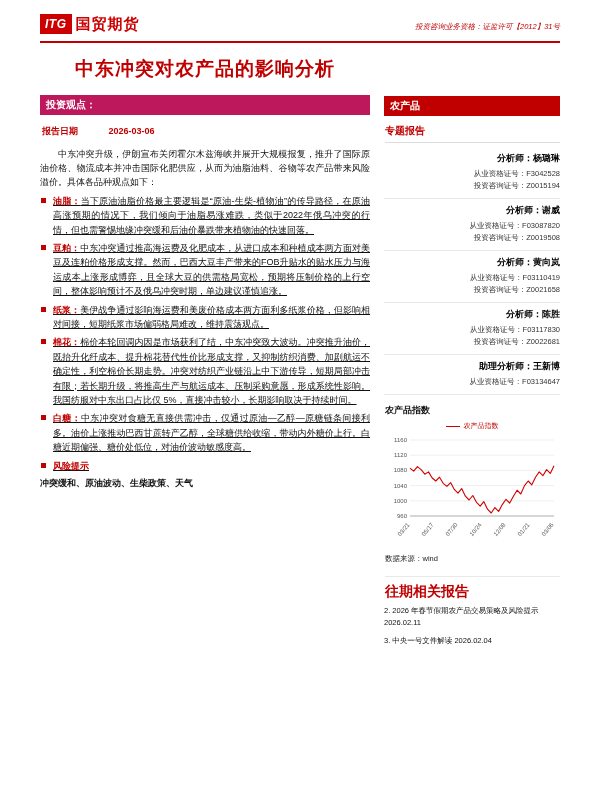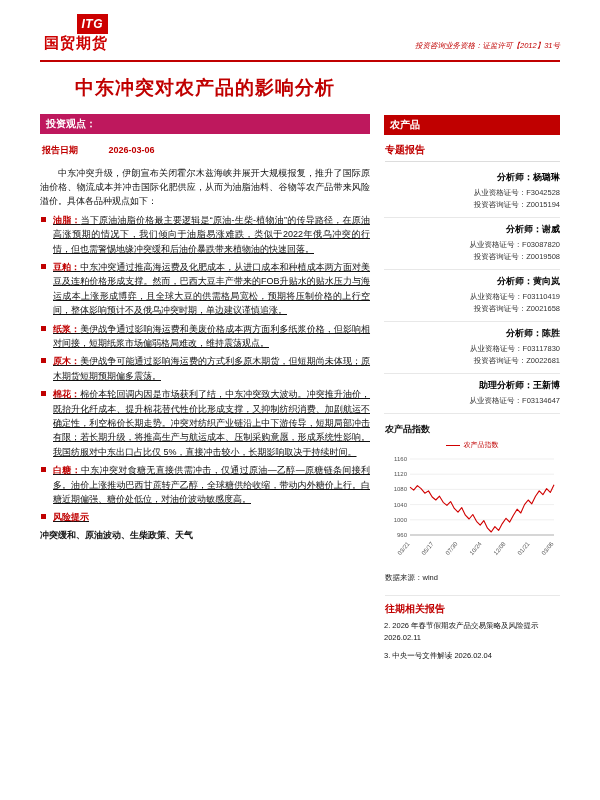--- a/index.html
+++ b/index.html
@@ -2,21 +2,21 @@
 <html lang="zh"><head>
 <meta charset="utf-8">
 <style>
   * { margin:0; padding:0; box-sizing:border-box; }
   html,body { background:#fff; }
   body { font-family:"Liberation Sans","DejaVu Sans",sans-serif; color:#111; }
   .page { width:600px; height:800px; background:#fff; padding:14px 40px 20px 40px; overflow:hidden; position:relative; }
 
   
   .hdr { display:flex; justify-content:space-between; align-items:flex-end; }
-  .brand { display:flex; align-items:flex-end;flex-direction:column; }
+  .brand { display:flex; align-items:center; }
   .logo { background:#cc0000; color:#fff; font-weight:bold; font-style:italic; font-size:12px; padding:3px 5px; letter-spacing:0.5px; }
   .brand-name { color:#cc0000; font-weight:bold; font-size:15px; margin-left:4px; letter-spacing:1px; }
   .qual { color:#c00000; font-style:italic; font-size:7.5px; padding-bottom:2px; }
   .rule { height:2px; background:#c00000; margin-top:7px; }
 
   
   .main { display:flex; gap:14px; margin-top:8px; }
   .col-left { width:330px; flex:0 0 330px; }
   .col-right { width:176px; flex:0 0 176px; padding-top:45px; }
 
@@ -37,21 +37,21 @@
   .red-bar { background:#c00000; color:#fff; font-size:10px; font-weight:bold; padding:3px 6px; }
   .report-type { color:#c00000; font-weight:bold; font-size:10px; margin:8px 0 4px 1px; padding-bottom:4px; border-bottom:1px solid #ddd; }
   .analyst { padding:5px 0 6px 1px; border-bottom:1px solid #e8e8e8;text-align:right; }
   .a-name { font-size:9px; font-weight:bold; color:#000; margin-bottom:3px; }
   .a-line { font-size:7.5px; color:#333; line-height:1.6; }
   .idx-title { font-size:9px; font-weight:bold; margin:9px 0 4px 1px; }
   .legend { display:flex; align-items:center; justify-content:center; gap:4px; font-size:7px; color:#c00000; margin-bottom:1px; }
   .legend-line { display:inline-block; width:14px; height:0; border-top:1.5px solid #d00000; }
   .chart-wrap { width:176px; }
   .source { font-size:7.5px; color:#222; margin:4px 0 0 1px; }
-  .reports-title { color:#c00000; font-weight:bold; font-size:10px; margin:12px 0 4px 1px; padding-top:6px; border-top:1px solid #e8e8e8; }
+  .reports-title { color:#c00000; font-weight:bold; font-size:14px; margin:12px 0 4px 1px; padding-top:6px; border-top:1px solid #e8e8e8; }
   .report-item { font-size:7.5px; line-height:1.65; margin-bottom:5px; color:#111; cursor:pointer; }
 </style>
 </head>
 <body>
 
 <div class="page">
 
   <header class="hdr">
     <div class="brand">
       <div class="logo"><span>ITG</span></div>
@@ -85,24 +85,20 @@
         <span class="sq"></span>
         <span class="blabel">豆粕：</span><span>中东冲突通过推高海运费及化肥成本，从进口成本和种植成本两方面对美豆及连粕价格形成支撑。然而，巴西大豆丰产带来的FOB升贴水的贴水压力与海运成本上涨形成博弈，且全球大豆的供需格局宽松，预期将压制价格的上行空间，整体影响预计不及俄乌冲突时期，单边建议谨慎追涨。</span>
       </div>
 
 
       <div class="body-text bullet">
         <span class="sq"></span>
         <span class="blabel">纸浆：</span><span>美伊战争通过影响海运费和美废价格成本两方面利多纸浆价格，但影响相对间接，短期纸浆市场偏弱格局难改，维持震荡观点。</span>
       </div>
 
-      <div class="body-text bullet">
-        <span class="sq"></span>
-        <span class="blabel">原木：</span><span>美伊战争可能通过影响海运费的方式利多原木期货，但短期尚未体现；原木期货短期预期偏多震荡。</span>
-      </div>
 
       <div class="body-text bullet">
         <span class="sq"></span>
         <span class="blabel">棉花：</span><span>棉价本轮回调内因是市场获利了结，中东冲突致大波动。冲突推升油价，既抬升化纤成本、提升棉花替代性价比形成支撑，又抑制纺织消费、加剧航运不确定性，利空棉价长期走势。冲突对纺织产业链沿上中下游传导，短期局部冲击有限；若长期升级，将推高生产与航运成本、压制采购意愿，形成系统性影响。我国纺服对中东出口占比仅 5%，直接冲击较小，长期影响取决于持续时间。</span>
       </div>
 
       <div class="body-text bullet">
         <span class="sq"></span>
         <span class="blabel">白糖：</span><span>中东冲突对食糖无直接供需冲击，仅通过原油—乙醇—原糖链条间接利多。油价上涨推动巴西甘蔗转产乙醇，全球糖供给收缩，带动内外糖价上行。白糖近期偏强、糖价处低位，对油价波动敏感度高。</span>
       </div>

